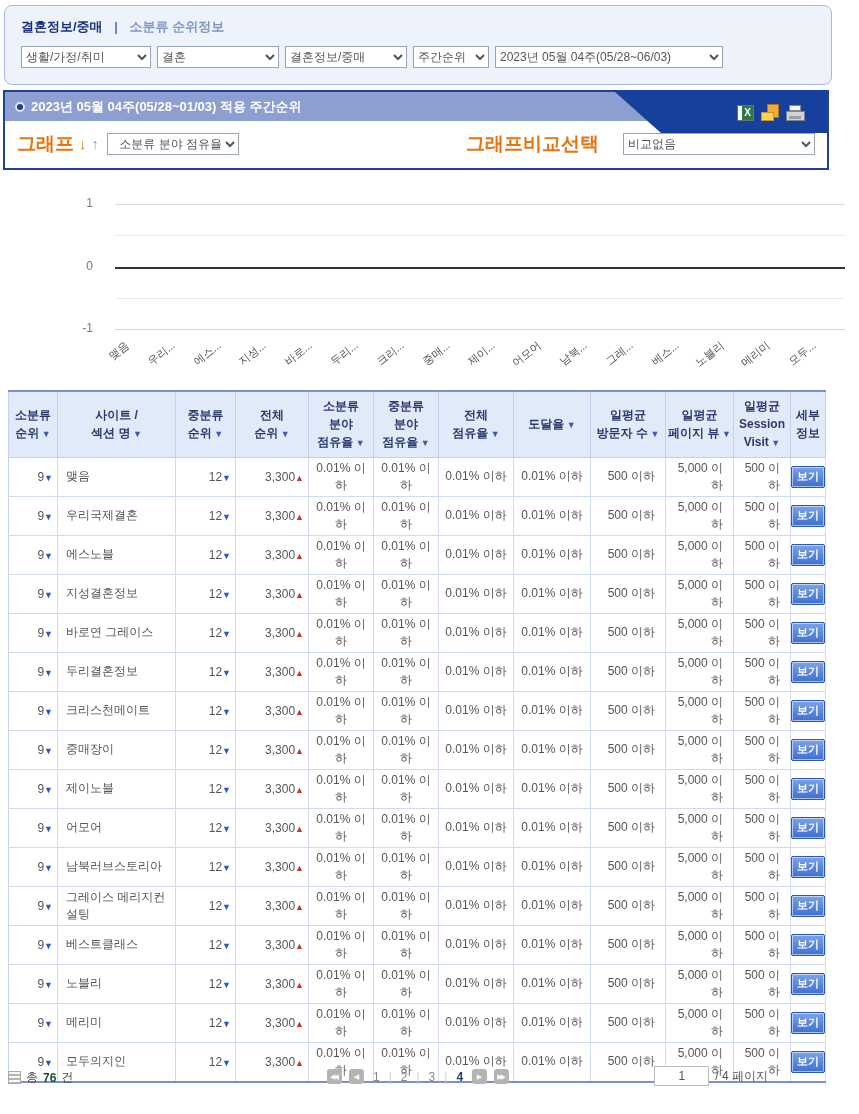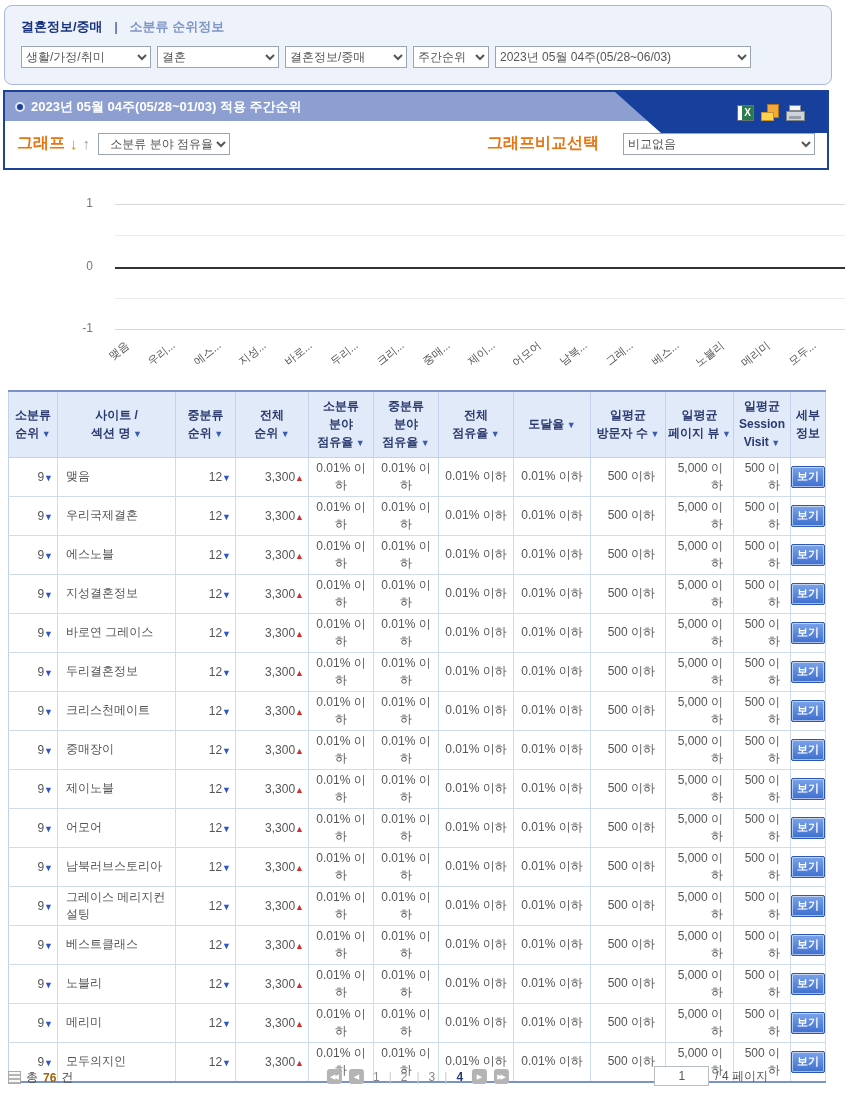--- a/index.html
+++ b/index.html
@@ -32,21 +32,21 @@
   .ic-excel .xl { position:absolute; right:0; top:0; width:11px; height:14px; background:#2a7a4a; color:#fff;
     font-size:10px; font-weight:bold; text-align:center; line-height:14px; }
   .ic-mail { width:18px; height:17px; }
   .ic-mail .doc { position:absolute; right:0; top:0; width:12px; height:14px; background:#f2a83c; border:1px solid #b5731c; }
   .ic-mail .env { position:absolute; left:0; bottom:0; width:13px; height:9px; background:#ffd34d; border:1px solid #c8922a; }
   .ic-print { width:19px; height:16px; }
   .ic-print .paper { position:absolute; left:3px; top:0; width:12px; height:6px; background:#f4f4f4; border:1px solid #888; }
   .ic-print .body { position:absolute; left:0; bottom:0; width:19px; height:10px; background:#cfd4da; border:1px solid #80858c; }
   .ic-print .slot { position:absolute; left:3px; bottom:2px; width:12px; height:3px; background:#9aa0a8; }
   .controls { position:relative; height:45px; display:flex; align-items:center; padding:0 12px; z-index:1; }
-  .glabel { color:#e87410; font-weight:bold; font-size:16px; }
+  .glabel { color:#e87410; font-weight:bold; font-size:19px; }
   .arr { font-weight:bold; font-size:15px; line-height:1; margin-left:5px; cursor:pointer; }
   .arr.down { color:#ef8200; }
   .arr.up { color:#9aa3b0; }
   .controls select.metric { width:132px; margin-left:8px;text-align:right; }
   .cmp { margin-left:auto; display:flex; align-items:center; }
   .cmp .glabel { margin-right:24px; }
   .cmp select { width:192px; }
 
   
   .chart { position:absolute; left:0; top:180px; width:859px; height:210px; }
@@ -75,21 +75,21 @@
   .tri.up { color:#d03030; }
   .viewbtn { display:inline-block; padding:2px 5px 3px 5px; font-size:11px; font-weight:bold; color:#fff;
     background:linear-gradient(#7ba3e8,#3e6fd0); border:1px solid #2a57b8; border-radius:2px;
     box-shadow:inset 0 0 0 1px rgba(255,255,255,.55); cursor:pointer; font-family:inherit; }
 
   
   .footer { position:absolute; left:8px; top:1066px; width:820px; height:26px; }
   .total { position:absolute; left:0; top:3px; display:flex; align-items:center; gap:5px; color:#444; }
   .listicon { width:13px; height:13px; border:1px solid #aaa; background:
     repeating-linear-gradient(#f8f8f8 0 2px, #b5b5b5 2px 4px); }
-  .total b { color:#a16207; }
+  .total b { color:#14532d; }
   .pager { position:absolute; left:50%; transform:translateX(-50%); top:3px; display:flex; align-items:center; gap:7px; }
   .pbtn { width:15px; height:15px; background:#b4b4b4; border-radius:3px; color:#fff; font-size:7px;
     display:flex; align-items:center; justify-content:center; cursor:pointer; letter-spacing:-2px; padding-right:2px; }
   .pnum { color:#888; cursor:pointer; padding:0 2px; }
   .pnum.current { color:#2b3a6e; font-weight:bold; }
   .psep { color:#ccc; }
   .goto { position:absolute; right:60px; top:0; display:flex; align-items:center; gap:6px; color:#555; }
   .goto input { width:55px; height:20px; border:1px solid #b8bec8; text-align:center; font-size:12px; color:#555;
     font-family:inherit; }
 </style>
@@ -110,21 +110,21 @@
       </select>
       <select style="width:122px">
         <option>결혼</option>
       </select>
       <select style="width:122px">
         <option>결혼정보/중매</option>
       </select>
       <select style="width:76px">
         <option>주간순위</option>
       </select>
-      <select style="width:256px">
+      <select style="width:228px">
         <option>2023년  05월  04주(05/28~06/03)</option>
       </select>
     </div>
   </div>
 
   <div class="panel">
     <div class="navy">
       <div class="ic ic-excel">
           <span class="xl">X</span>
         </div>

